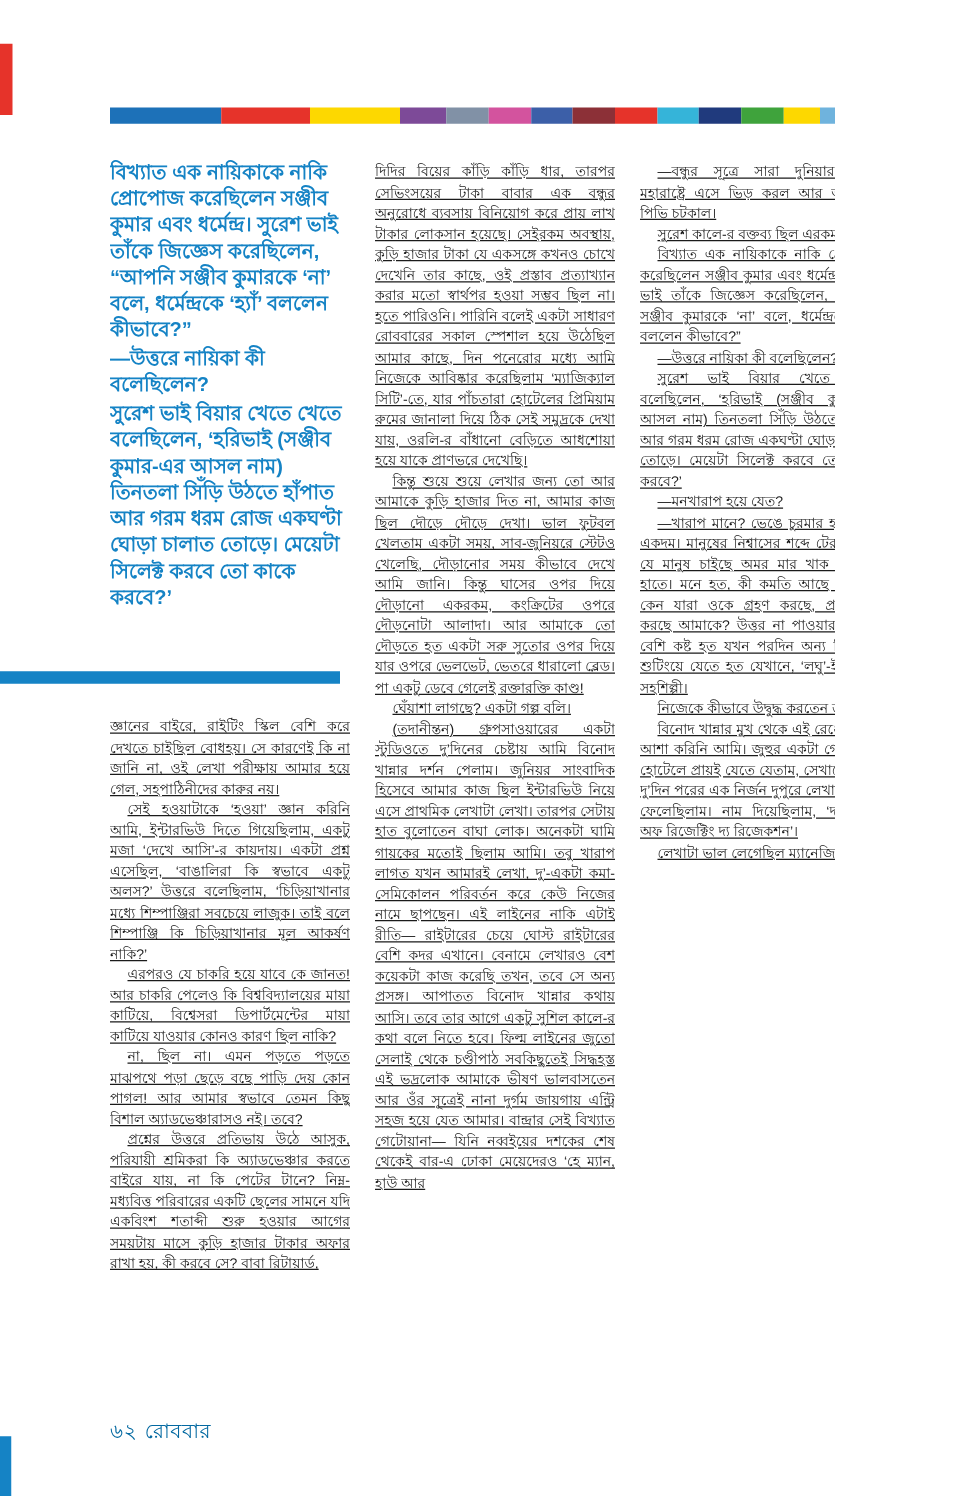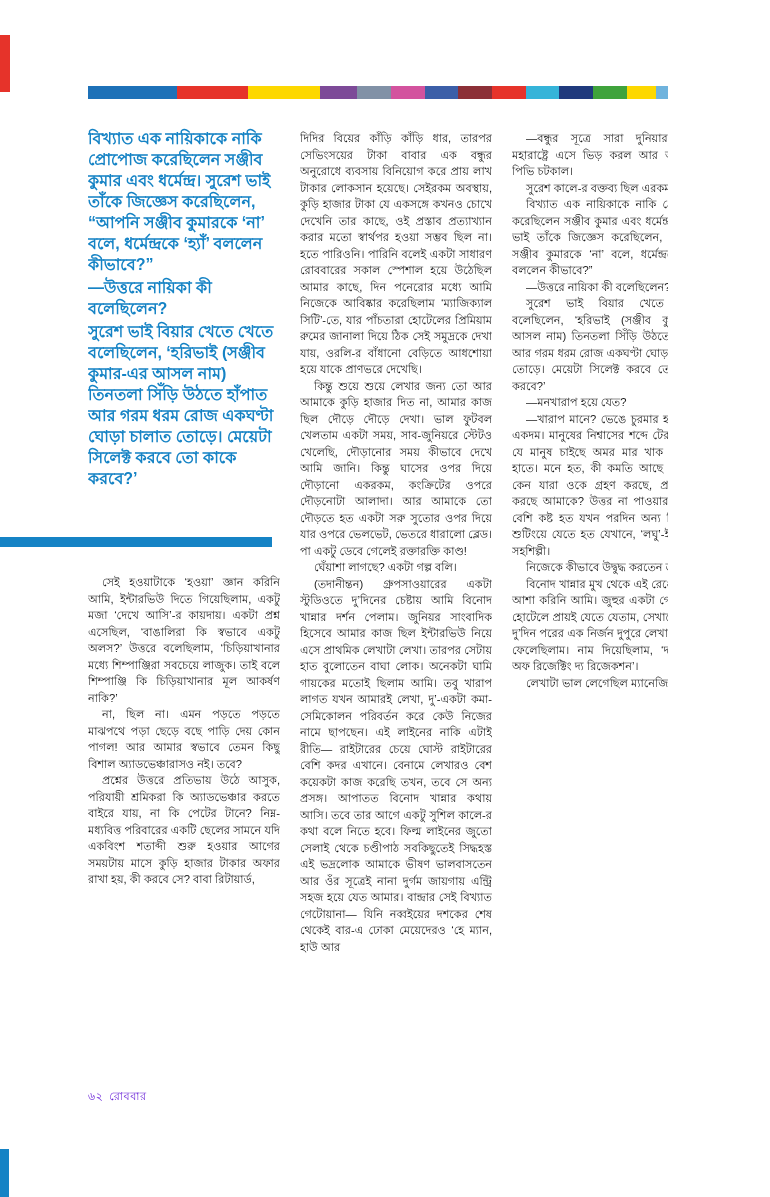--- a/index.html
+++ b/index.html
@@ -64,28 +64,29 @@
   .left-body { left: 88px; top: 574px; height: 534px; }
   .mid   { left: 300px; }
   .right { left: 512px; }
 
   .p {
     margin: 0;
     font-size: 11.2px;
     line-height: 16.5px;
     text-align: justify;
     text-indent: 14px;
+    text-decoration: underline;
   }
   .p.flush { text-indent: 0; }
 
   .footer {
     position: absolute;
-    left: 88px; top: 1088px;
-    font-size: 11px;
-    color: #6d28d9;
+    left: 88px; top: 1132px;
+    font-size: 16px;
+    color: #0369a1;
     letter-spacing: 0.5px;
   }
   .footer .num { margin-right: 6px; }
 </style>
 </head>
 <body>
 
 <div class="page">
 
   <div class="edge-bar red-edge"></div>
@@ -110,21 +111,23 @@
 
   <div class="pullquote">
     <p class="pq">বিখ্যাত এক নায়িকাকে নাকি প্রোপোজ করেছিলেন সঞ্জীব কুমার এবং ধর্মেন্দ্র। সুরেশ ভাই তাঁকে জিজ্ঞেস করেছিলেন, “আপনি সঞ্জীব কুমারকে ‘না’ বলে, ধর্মেন্দ্রকে ‘হ্যাঁ’ বললেন কীভাবে?”</p>
     <p class="pq">—উত্তরে নায়িকা কী বলেছিলেন?</p>
     <p class="pq">সুরেশ ভাই বিয়ার খেতে খেতে বলেছিলেন, ‘হরিভাই (সঞ্জীব কুমার-এর আসল নাম) তিনতলা সিঁড়ি উঠতে হাঁপাত আর গরম ধরম রোজ একঘণ্টা ঘোড়া চালাত তোড়ে। মেয়েটা সিলেক্ট করবে তো কাকে করবে?’</p>
   </div>
 
   <div class="blue-divider"></div>
 
   <div class="col left-body">
+    <p class="p flush">জ্ঞানের বাইরে, রাইটিং স্কিল বেশি করে দেখতে চাইছিল বোধহয়। সে কারণেই কি না জানি না, ওই লেখা পরীক্ষায় আমার হয়ে গেল, সহপাঠিনীদের কারুর নয়।</p>
     <p class="p">সেই হওয়াটাকে ‘হওয়া’ জ্ঞান করিনি আমি, ইন্টারভিউ দিতে গিয়েছিলাম, একটু মজা ‘দেখে আসি’-র কায়দায়। একটা প্রশ্ন এসেছিল, ‘বাঙালিরা কি স্বভাবে একটু অলস?’ উত্তরে বলেছিলাম, ‘চিড়িয়াখানার মধ্যে শিম্পাঞ্জিরা সবচেয়ে লাজুক। তাই বলে শিম্পাঞ্জি কি চিড়িয়াখানার মূল আকর্ষণ নাকি?’</p>
+    <p class="p">এরপরও যে চাকরি হয়ে যাবে কে জানত! আর চাকরি পেলেও কি বিশ্ববিদ্যালয়ের মায়া কাটিয়ে, বিশ্বেসরা ডিপার্টমেন্টের মায়া কাটিয়ে যাওয়ার কোনও কারণ ছিল নাকি?</p>
     <p class="p">না, ছিল না। এমন পড়তে পড়তে মাঝপথে পড়া ছেড়ে বছে পাড়ি দেয় কোন পাগল! আর আমার স্বভাবে তেমন কিছু বিশাল অ্যাডভেঞ্চারাসও নই। তবে?</p>
     <p class="p">প্রশ্নের উত্তরে প্রতিভায় উঠে আসুক, পরিযায়ী শ্রমিকরা কি অ্যাডভেঞ্চার করতে বাইরে যায়, না কি পেটের টানে? নিম্ন-মধ্যবিত্ত পরিবারের একটি ছেলের সামনে যদি একবিংশ শতাব্দী শুরু হওয়ার আগের সময়টায় মাসে কুড়ি হাজার টাকার অফার রাখা হয়, কী করবে সে? বাবা রিটায়ার্ড,</p>
   </div>
 
   <div class="col mid">
     <p class="p flush">দিদির বিয়ের কাঁড়ি কাঁড়ি ধার, তারপর সেভিংসয়ের টাকা বাবার এক বন্ধুর অনুরোধে ব্যবসায় বিনিয়োগ করে প্রায় লাখ টাকার লোকসান হয়েছে। সেইরকম অবস্থায়, কুড়ি হাজার টাকা যে একসঙ্গে কখনও চোখে দেখেনি তার কাছে, ওই প্রস্তাব প্রত্যাখ্যান করার মতো স্বার্থপর হওয়া সম্ভব ছিল না। হতে পারিওনি। পারিনি বলেই একটা সাধারণ রোববারের সকাল স্পেশাল হয়ে উঠেছিল আমার কাছে, দিন পনেরোর মধ্যে আমি নিজেকে আবিষ্কার করেছিলাম ‘ম্যাজিক্যাল সিটি’-তে, যার পাঁচতারা হোটেলের প্রিমিয়াম রুমের জানালা দিয়ে ঠিক সেই সমুদ্রকে দেখা যায়, ওরলি-র বাঁধানো বেড়িতে আধশোয়া হয়ে যাকে প্রাণভরে দেখেছি।</p>
     <p class="p">কিন্তু শুয়ে শুয়ে লেখার জন্য তো আর আমাকে কুড়ি হাজার দিত না, আমার কাজ ছিল দৌড়ে দৌড়ে দেখা। ভাল ফুটবল খেলতাম একটা সময়, সাব-জুনিয়রে স্টেটও খেলেছি, দৌড়ানোর সময় কীভাবে দেখে আমি জানি। কিন্তু ঘাসের ওপর দিয়ে দৌড়ানো একরকম, কংক্রিটের ওপরে দৌড়নোটা আলাদা। আর আমাকে তো দৌড়তে হত একটা সরু সুতোর ওপর দিয়ে যার ওপরে ভেলভেট, ভেতরে ধারালো ব্লেড। পা একটু ডেবে গেলেই রক্তারক্তি কাণ্ড!</p>
     <p class="p">ঘেঁয়াশা লাগছে? একটা গল্প বলি।</p>
     <p class="p">(তদানীন্তন) গ্রুপসাওয়ারের একটা স্টুডিওতে দু’দিনের চেষ্টায় আমি বিনোদ খান্নার দর্শন পেলাম। জুনিয়র সাংবাদিক হিসেবে আমার কাজ ছিল ইন্টারভিউ নিয়ে এসে প্রাথমিক লেখাটা লেখা। তারপর সেটায় হাত বুলোতেন বাঘা লোক। অনেকটা ঘামি গায়কের মতোই ছিলাম আমি। তবু খারাপ লাগত যখন আমারই লেখা, দু’-একটা কমা-সেমিকোলন পরিবর্তন করে কেউ নিজের নামে ছাপছেন। এই লাইনের নাকি এটাই রীতি— রাইটারের চেয়ে ঘোস্ট রাইটারের বেশি কদর এখানে। বেনামে লেখারও বেশ কয়েকটা কাজ করেছি তখন, তবে সে অন্য প্রসঙ্গ। আপাতত বিনোদ খান্নার কথায় আসি। তবে তার আগে একটু সুশিল কালে-র কথা বলে নিতে হবে। ফিল্ম লাইনের জুতো সেলাই থেকে চণ্ডীপাঠ সবকিছুতেই সিদ্ধহস্ত এই ভদ্রলোক আমাকে ভীষণ ভালবাসতেন আর ওঁর সূত্রেই নানা দুর্গম জায়গায় এন্ট্রি সহজ হয়ে যেত আমার। বান্দ্রার সেই বিখ্যাত গেটোয়ানা— যিনি নব্বইয়ের দশকের শেষ থেকেই বার-এ ঢোকা মেয়েদেরও ‘হে ম্যান, হাউ আর</p>
   </div>

